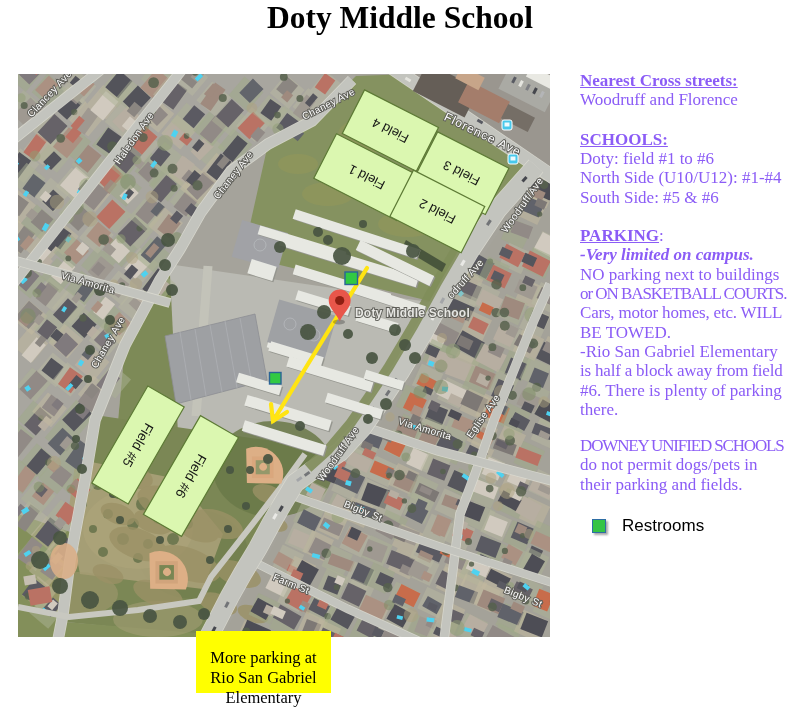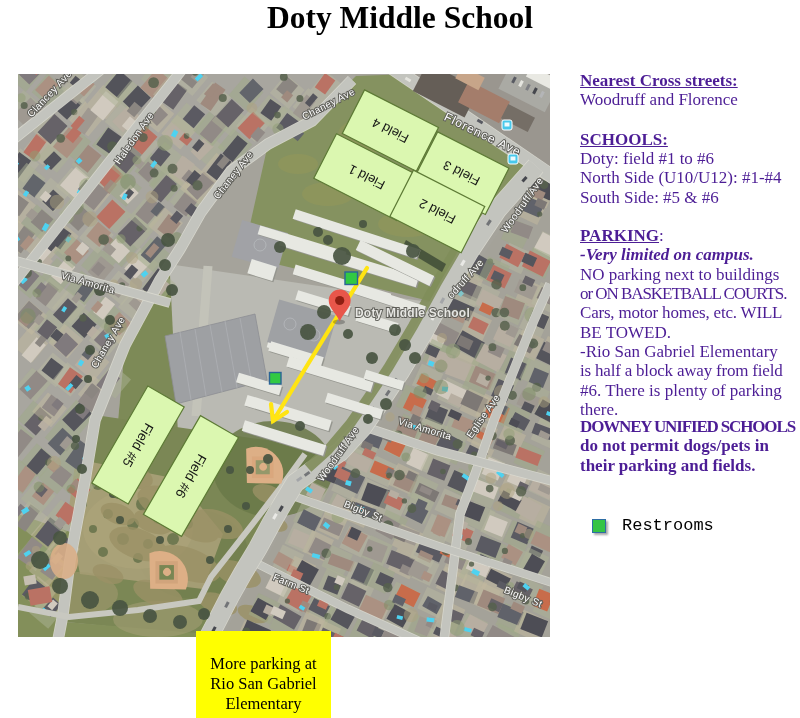--- a/index.html
+++ b/index.html
@@ -1,15 +1,15 @@
 <!DOCTYPE html>
 <html><head><meta charset="utf-8"><style>
 *{margin:0;padding:0;box-sizing:border-box}
 body{width:800px;height:718px;background:#fff;overflow:hidden;position:relative;font-family:"Liberation Serif",serif}
-.rt{position:absolute;left:580px;font-size:17px;line-height:19.3px;color:#4c1d95;white-space:nowrap}
+.rt{position:absolute;left:580px;font-size:17px;line-height:19.3px;color:#8b5cf6;white-space:nowrap}
 .rt b u{text-decoration:underline}
 </style></head>
 <body>
 
 <div style="position:absolute;top:1.5px;left:0;width:800px;text-align:center;font-size:31.5px;line-height:32px;font-weight:bold;font-family:'Liberation Serif',serif">Doty Middle School</div>
 
 <svg width="532" height="563" viewBox="0 0 532 563" xmlns="http://www.w3.org/2000/svg" style="position:absolute;left:18px;top:74px">
 <rect x="0" y="0" width="532" height="563" fill="#a19f96"></rect>
 
 <polygon points="0,0 338,0 334,6 294,47 250,70 213,97 183,138 162,175 142,206 107,271 77,346 67,406 52,486 45,540 0,531" fill="#a4a29a"></polygon>
@@ -1132,17 +1132,17 @@
 
 <text x="337" y="243" font-family="Liberation Sans, sans-serif" font-size="12" font-weight="bold" fill="#e6e6e2" stroke="#5e5e58" stroke-width="1.9" paint-order="stroke" letter-spacing="0.2">Doty Middle School</text>
   </svg>
 
 <div class="rt" style="top:70.7px"><b><u>Nearest Cross streets:</u></b><br>Woodruff and Florence</div>
 
 <div class="rt" style="top:129.7px"><b><u>SCHOOLS:</u></b><br>Doty: field #1 to #6<br>North Side (U10/U12): #1-#4<br>South Side: #5 &amp; #6</div>
 
 <div class="rt" style="top:226.2px"><b><u>PARKING</u></b>:<br><b><i>-Very limited on campus.</i></b><br>NO parking next to buildings<br><span style="letter-spacing:-1.05px">or ON BASKETBALL COURTS.</span><br><span style="letter-spacing:-0.2px">Cars, motor homes, etc. WILL</span><br>BE TOWED.<br>-Rio San Gabriel Elementary<br><span style="letter-spacing:-0.2px">is half a block away from field</span><br>#6. There is plenty of parking<br>there.</div>
 
-<div class="rt" style="top:417px;font-weight:bold"><span style="letter-spacing:-1.15px">DOWNEY UNIFIED SCHOOLS</span><br>do not permit dogs/pets in<br>their parking and fields.</div>
+<div class="rt" style="top:436px;font-weight:normal"><span style="letter-spacing:-1.15px">DOWNEY UNIFIED SCHOOLS</span><br>do not permit dogs/pets in<br>their parking and fields.</div>
 
 <div style="position:absolute;left:592px;top:519px;width:14px;height:14px;background:#35c444;border:1.5px solid #2e6da4;box-shadow:1.5px 1.5px 2px rgba(0,0,0,0.35)"></div>
-<div style="position:absolute;left:622px;top:515.7px;font-size:17px;font-family:Liberation Mono, monospace">Restrooms</div>
-
-<div style="position:absolute;left:196px;top:631px;width:135px;height:87px;background:#ffff00;text-align:center;font-size:16.5px;line-height:20px;padding-top:23px">More parking at<br>Rio San Gabriel<br>Elementary</div>
+<div style="position:absolute;left:622px;top:515.7px;font-size:17px;font-family:Liberation Sans, sans-serif">Restrooms</div>
+
+<div style="position:absolute;left:196px;top:631px;width:135px;height:62px;background:#ffff00;text-align:center;font-size:16.5px;line-height:20px;padding-top:17px">More parking at<br>Rio San Gabriel<br>Elementary</div>
 </body></html>

